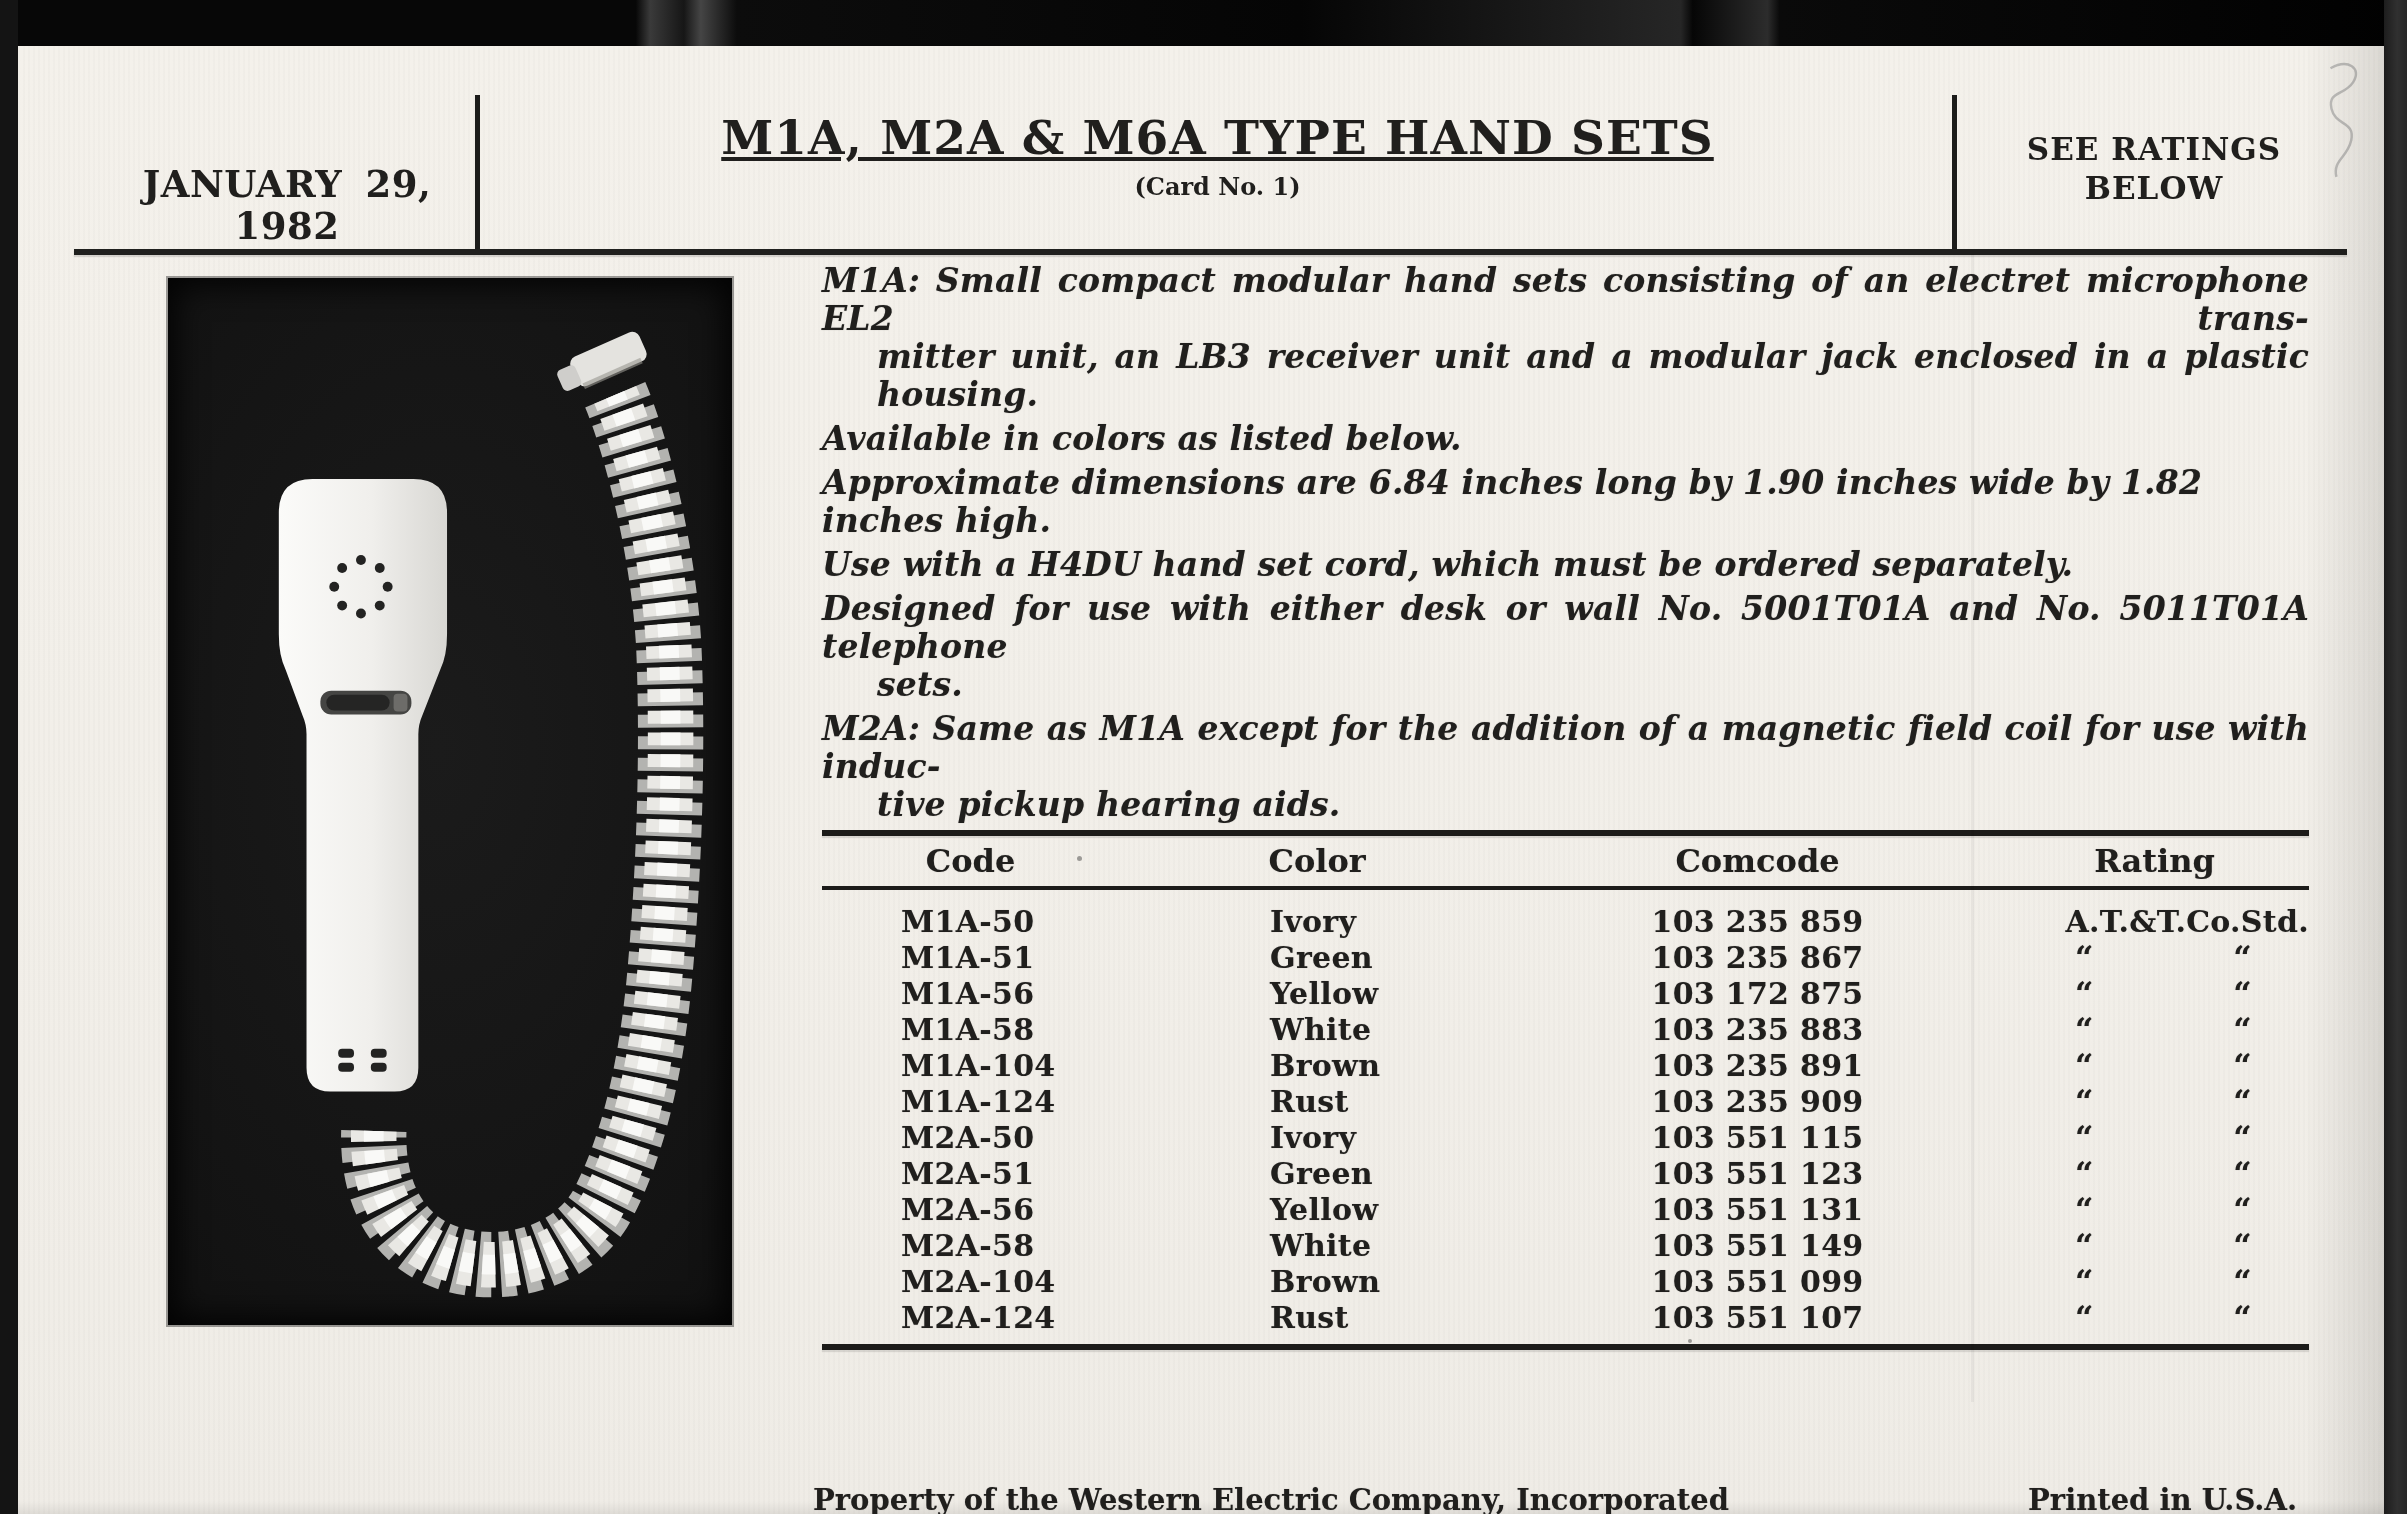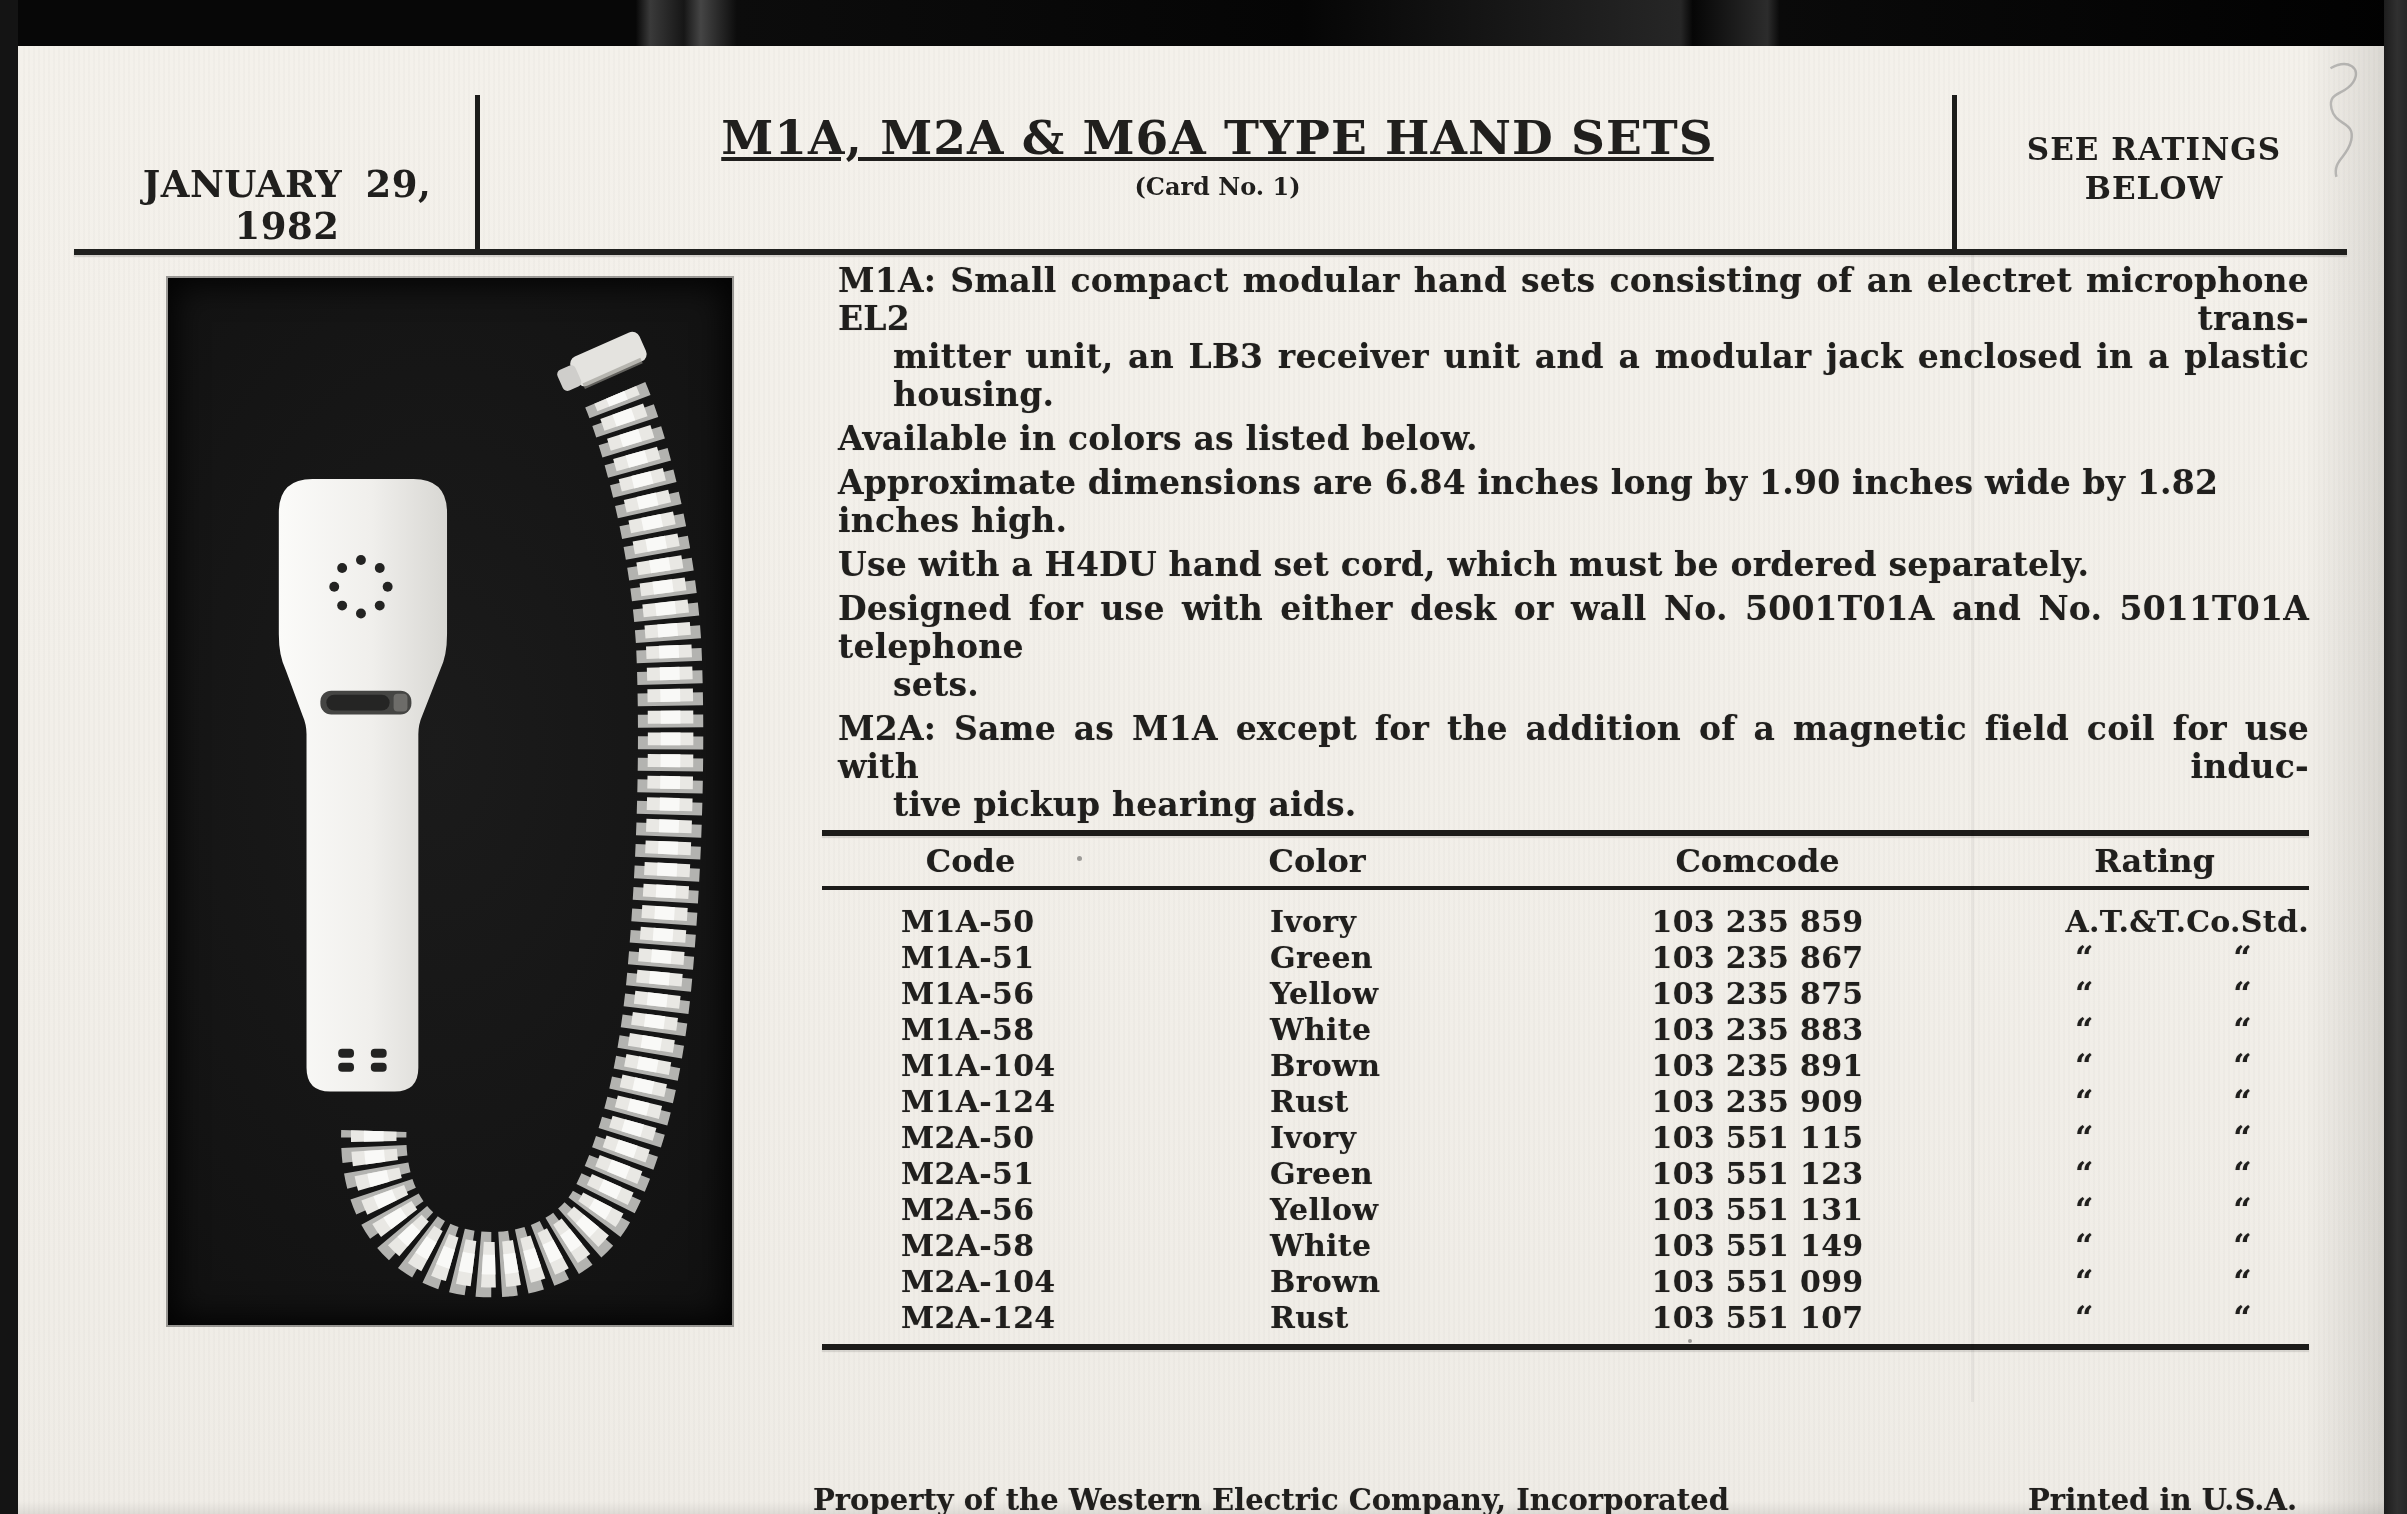--- a/index.html
+++ b/index.html
@@ -37,21 +37,21 @@
     box-shadow:0 2px 1px rgba(0,0,0,.12);}
 
   
   .photo{position:absolute;left:150px;top:232px;width:564px;height:1047px;
     background:radial-gradient(120% 105% at 48% 45%,#1b1b1b 0%,#131313 55%,#0a0a0a 100%);
     box-shadow:inset 0 0 30px 8px rgba(0,0,0,.85),0 0 0 2px rgba(20,20,20,.4);}
   .photo svg{position:absolute;inset:0;}
 
   
   .content{position:absolute;left:804px;top:216px;width:1487px;}
-  .para{margin:0 0 6px 16px;}
+  .para{margin:0 0 6px 0;font-style:italic;}
   .para .line{font-size:33px;line-height:38px;font-weight:700;letter-spacing:0.2px;
     text-shadow:0 0 1px rgba(32,31,29,.35);}
   .para.hang .line + .line{padding-left:55px;}
   .para .line.j{text-align:justify;text-align-last:justify;}
 
   
   .ptable{margin-top:0;}
   .t-rule{background:#1c1b19;}
   .t-rule.thick{height:6px;box-shadow:0 2px 1px rgba(0,0,0,.10);}
   .t-rule.thin{height:4px;}
@@ -206,21 +206,21 @@
               <div class="td c-color">Green</div>
               <div class="td c-comcode">103 235 867</div>
               <div class="td c-rating ditto">
                 <span>“</span>
                 <span>“</span>
               </div>
             </div>
             <div class="tr">
               <div class="td c-code">M1A-56</div>
               <div class="td c-color">Yellow</div>
-              <div class="td c-comcode">103 235 875</div>
+              <div class="td c-comcode">103 172 875</div>
               <div class="td c-rating ditto">
                 <span>“</span>
                 <span>“</span>
               </div>
             </div>
             <div class="tr">
               <div class="td c-code">M1A-58</div>
               <div class="td c-color">White</div>
               <div class="td c-comcode">103 235 883</div>
               <div class="td c-rating ditto">

